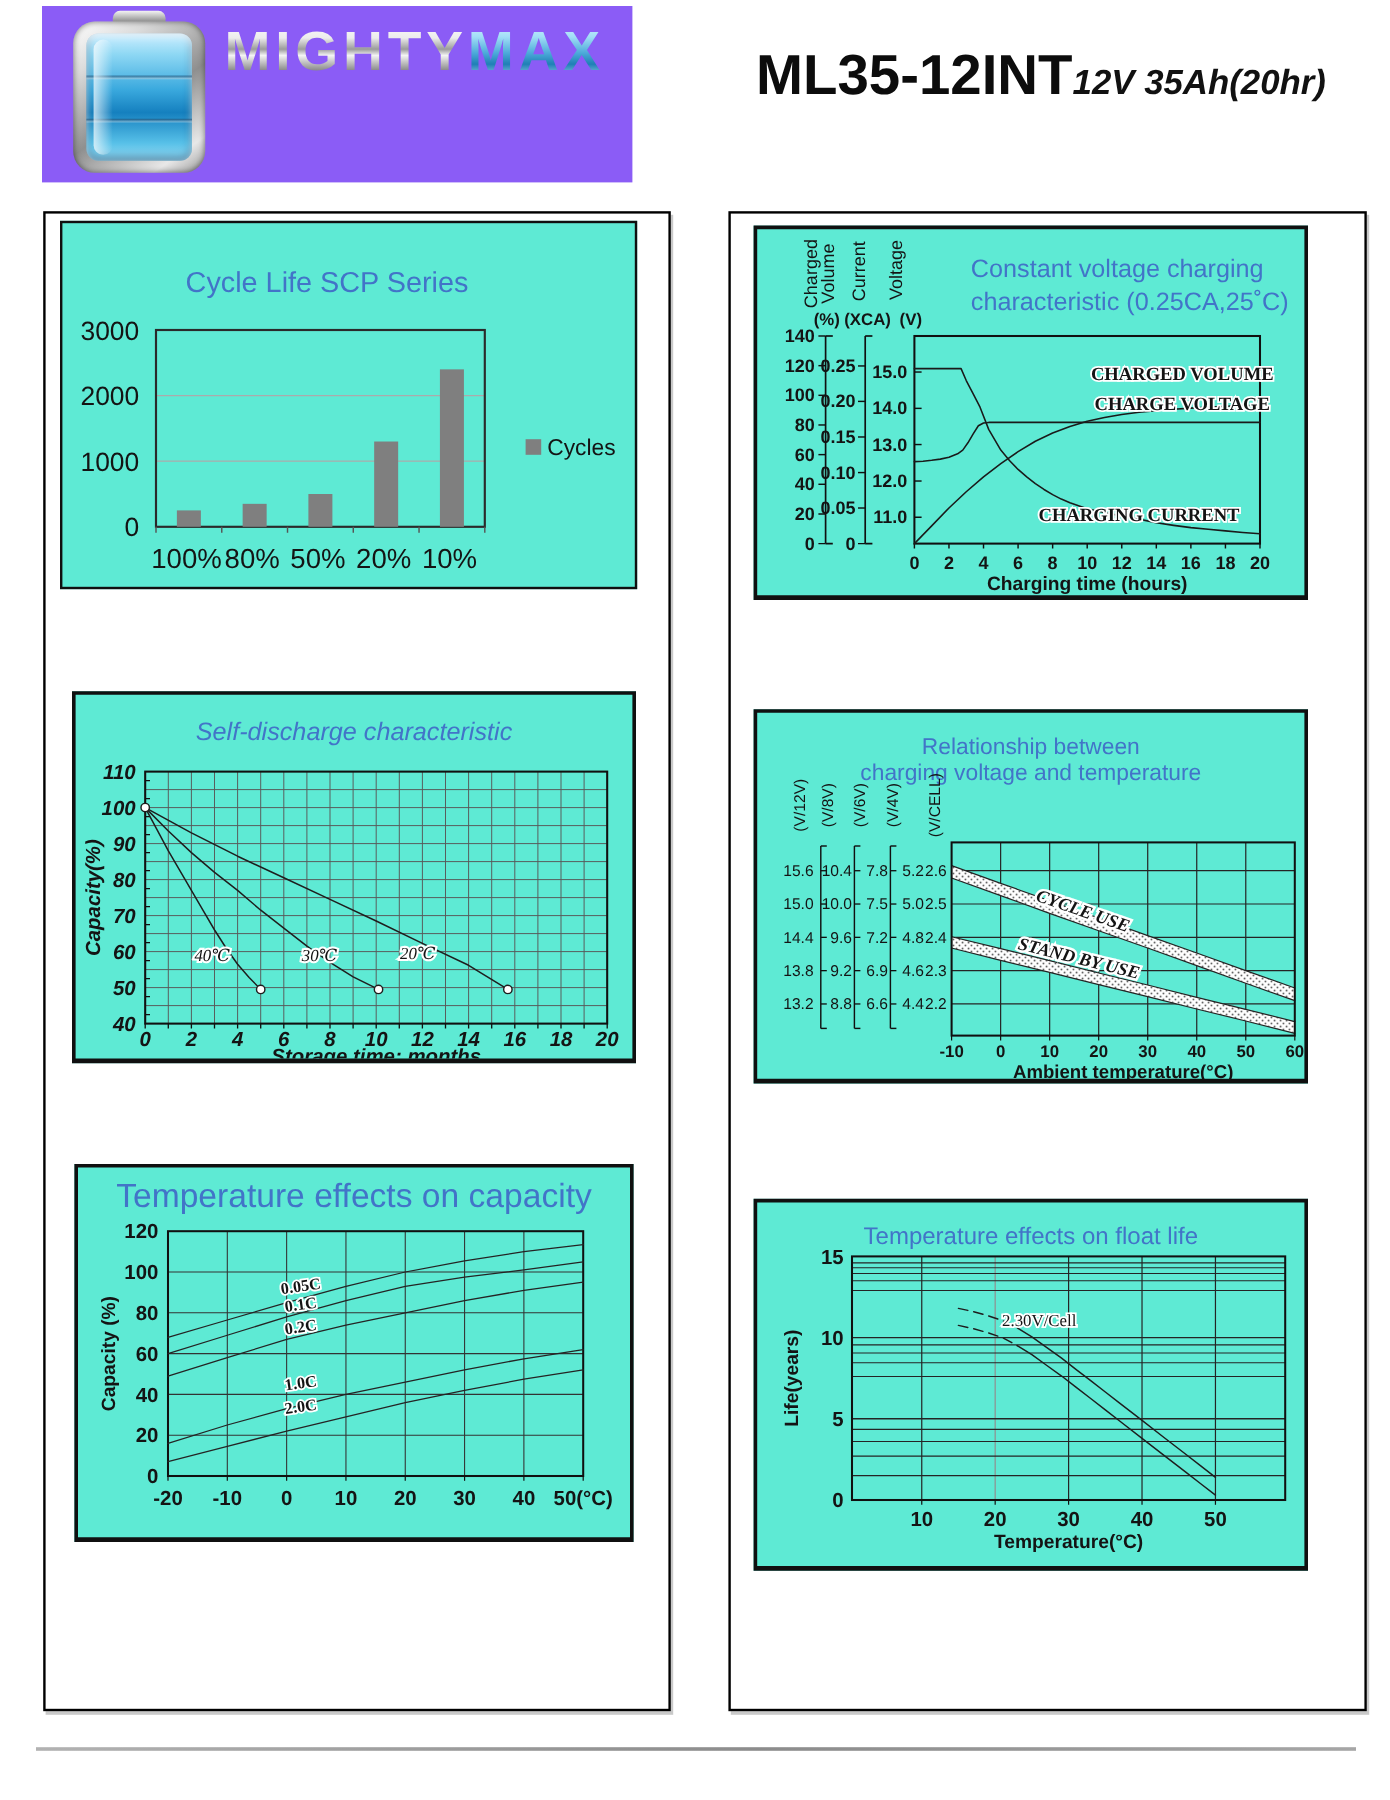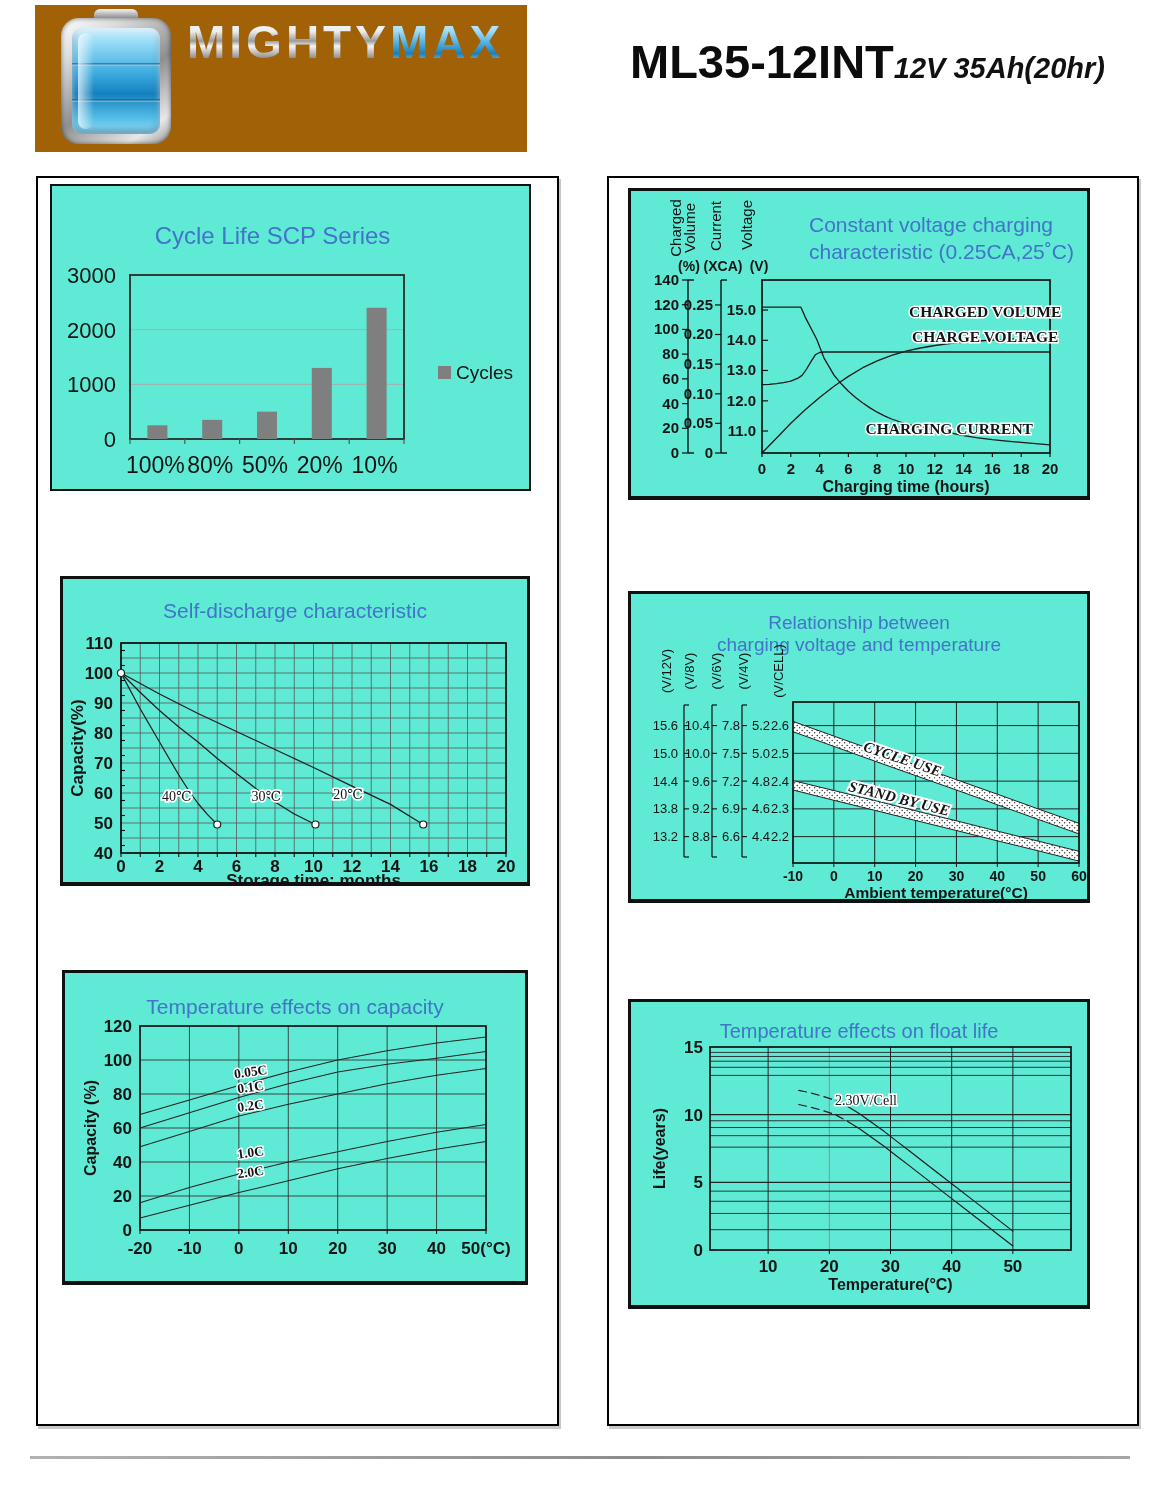--- a/index.html
+++ b/index.html
@@ -1,21 +1,21 @@
 <!DOCTYPE html>
 <html style="--accent: #4274c8;"><head>
 <meta charset="utf-8">
 <style>
   :root{ --accent:#4274c8; }
   html,body{margin:0;padding:0;}
   body{width:1158px;height:1500px;position:relative;background:#ffffff;
        font-family:"Liberation Sans","DejaVu Sans",sans-serif;overflow:hidden;color:#141414;}
 
   
-  .logo{position:absolute;left:35px;top:5px;width:492px;height:147px;background:#a16207;}
+  .logo{position:absolute;left:35px;top:5px;width:492px;height:147px;background:#8b5cf6;}
   .batt{position:absolute;left:26px;top:4px;width:110px;height:138px;}
   .batt .cap{position:absolute;left:33px;top:0;width:44px;height:14px;border-radius:6px 6px 2px 2px;
     background:linear-gradient(180deg,#f4f4f4,#8d8d8d 65%,#c9c9c9);}
   .batt .shell{position:absolute;left:0;top:9px;width:110px;height:126px;border-radius:18px;
     background:linear-gradient(145deg,#ffffff 0%,#dcdcdc 22%,#8f8f8f 55%,#e8e8e8 85%,#9a9a9a 100%);
     box-shadow:inset 0 0 5px rgba(0,0,0,.55);}
   .batt .glass{position:absolute;left:11px;top:19px;width:88px;height:106px;border-radius:10px;
     background:linear-gradient(180deg,#cfefff 0%,#8fd8f4 16%,#3aa9de 44%,#1580bf 62%,#57c0e8 86%,#9adef6 100%);
     box-shadow:inset 0 2px 6px rgba(255,255,255,.7), inset 0 -3px 7px rgba(0,40,80,.5);}
   .batt .sep{position:absolute;left:11px;width:88px;height:3px;
@@ -37,31 +37,31 @@
   .model{font-size:47px;font-weight:bold;color:#0c0c0c;}
   .spec{font-size:29px;font-weight:bold;font-style:italic;color:#111;}
 
   
   .panel{position:absolute;border:2px solid #000;background:#fff;box-shadow:2px 3px 0 rgba(40,40,40,.25);}
   .panel.left{left:36px;top:176px;width:519px;height:1246px;}
   .panel.right{left:607px;top:176px;width:528px;height:1246px;}
   .chartbox{position:absolute;background:#5eead4;border:3px solid #101010;border-bottom-width:4px;box-sizing:border-box;}
   #box-cycle_life{left:50px;top:184px;width:481px;height:307px;border-width:2px;}
   #box-cv_charging{left:628px;top:188px;width:462px;height:312px;}
-  #box-self_discharge{left:60px;top:576px;width:470px;height:310px;}
+  #box-self_discharge{left:60px;top:576px;width:470px;height:310px;font-style:italic;}
   #box-volt_temp{left:628px;top:591px;width:462px;height:312px;}
   #box-temp_capacity{left:62px;top:970px;width:466px;height:315px;}
   #box-float_life{left:628px;top:983px;width:462px;height:310px;margin-top:16px;}
   .canvas{position:absolute;inset:0;}
   .canvas svg{display:block;}
   .ctitle{position:absolute;color:var(--accent);white-space:nowrap;}
   .tcenter{left:0;width:100%;text-align:center;}
   #t-cycle{top:36px;font-size:24px;transform:translateX(-18px);}
   #t-self{top:20px;font-size:21px;}
-  #t-tempcap{top:22px;font-size:21px;}
+  #t-tempcap{top:8px;font-size:28px;}
   #t-cv1{left:178px;top:22px;font-size:21px;}
   #t-cv2{left:178px;top:49px;font-size:21px;}
   #t-vt1{top:18px;font-size:19px;}
   #t-vt2{top:40px;font-size:19px;}
   #t-float{top:18px;font-size:20px;}
 
   .footer-line{position:absolute;left:30px;top:1456px;width:1100px;height:3px;
     background:linear-gradient(90deg,#b2b2b2,#8c8c8c 55%,#a6a6a6);}
 </style>
 </head>

